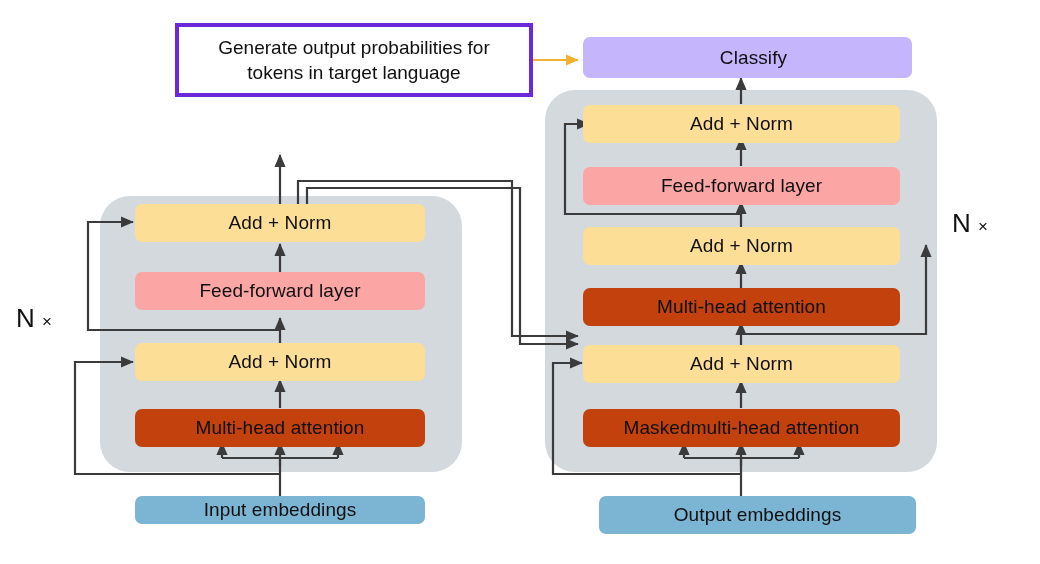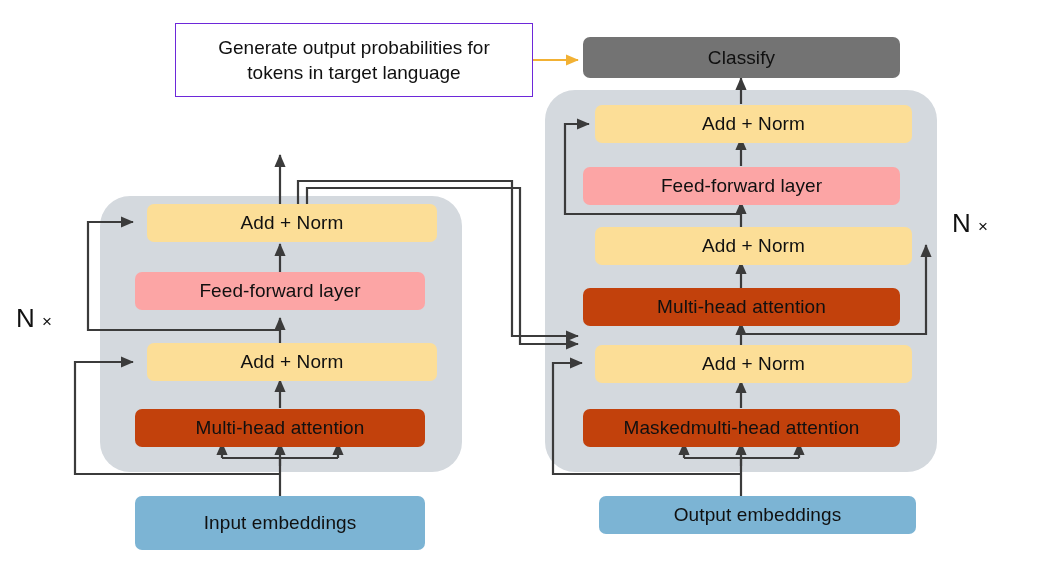--- a/index.html
+++ b/index.html
@@ -28,42 +28,42 @@
     position: absolute;
     display: flex;
     align-items: center;
     justify-content: center;
     border-radius: 7px;
     font-size: 19px;
     color: #101010;
     white-space: nowrap;
     letter-spacing: .1px;
   }
-  .block.addnorm   { background: #fcde97; margin-left: 12px; }
+  .block.addnorm   { background: #fcde97; }
   .block.ffn       { background: #fca5a5; }
   .block.attn      { background: #c2410c; }
   .block.embed     { background: #7cb4d4; }
-  .block.classify  { background: #737373; }
+  .block.classify  { background: #c4b5fd; padding-left: 12px; }
   .block b { font-weight: normal; }
 
   
   .nx {
     position: absolute;
     font-size: 26px;
     color: #111;
     white-space: nowrap;
   }
   .nx .times { font-size: 17px; }
 
   
   .callout {
     position: absolute;
     box-sizing: border-box;
     background: #ffffff;
-    border: 1px solid #6d28d9;
+    border: 4px solid #6d28d9;
     display: flex;
     align-items: center;
     justify-content: center;
     text-align: center;
     font-size: 19px;
     line-height: 1.32;
     color: #101010;
     padding: 12px 10px;
   }
 
@@ -170,21 +170,21 @@
   </div>
 
   <div class="block addnorm" style="left:135px; top:204px; width:290px; height:38px;">Add + Norm</div>
 
   <div class="block ffn" style="left:135px; top:272px; width:290px; height:38px;">Feed-forward layer</div>
 
   <div class="block addnorm" style="left:135px; top:343px; width:290px; height:38px;">Add + Norm</div>
 
   <div class="block attn" style="left:135px; top:409px; width:290px; height:38px;">Multi-head attention</div>
 
-  <div class="block embed" style="left:135px; top:496px; width:290px; height:54px;">Input embeddings</div>
+  <div class="block embed" style="left:135px; top:496px; width:290px; height:28px;">Input embeddings</div>
 
   <div class="block classify" style="left:583px; top:37px; width:317px; height:41px;">Classify</div>
 
   <div class="block addnorm" style="left:583px; top:105px; width:317px; height:38px;">Add + Norm</div>
 
   <div class="block ffn" style="left:583px; top:167px; width:317px; height:38px;">Feed-forward layer</div>
 
   <div class="block addnorm" style="left:583px; top:227px; width:317px; height:38px;">Add + Norm</div>
 
   <div class="block attn" style="left:583px; top:288px; width:317px; height:38px;">Multi-head attention</div>

